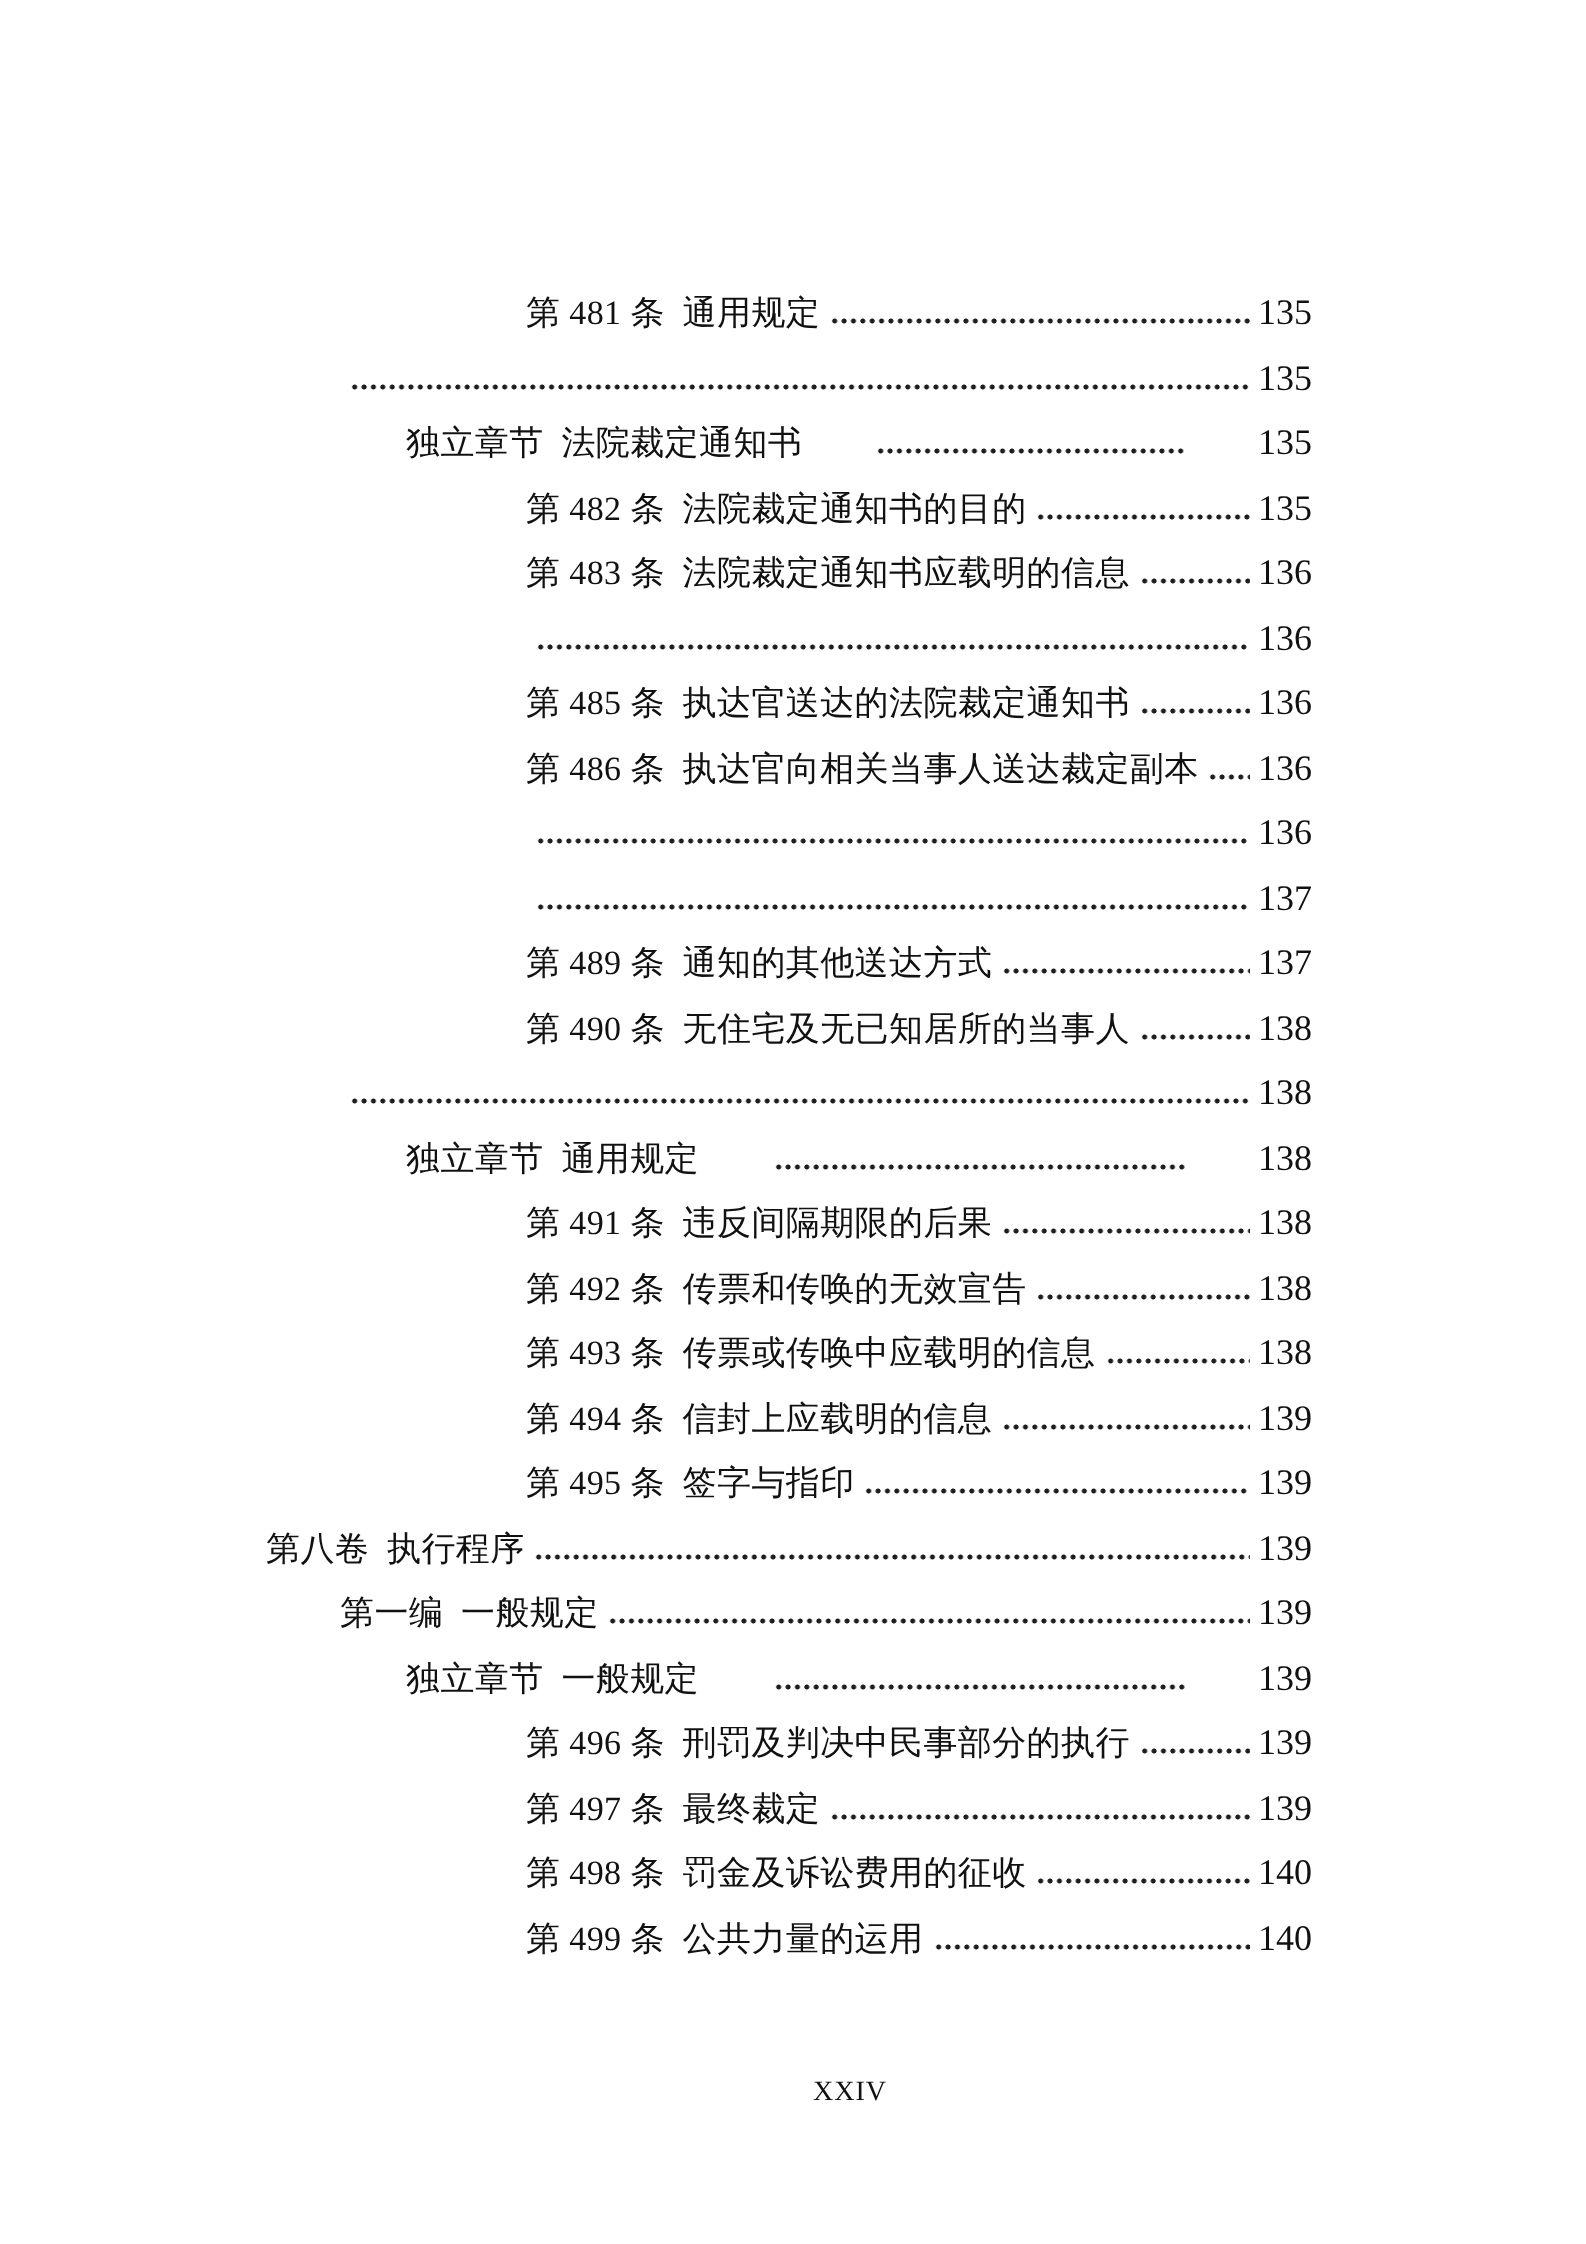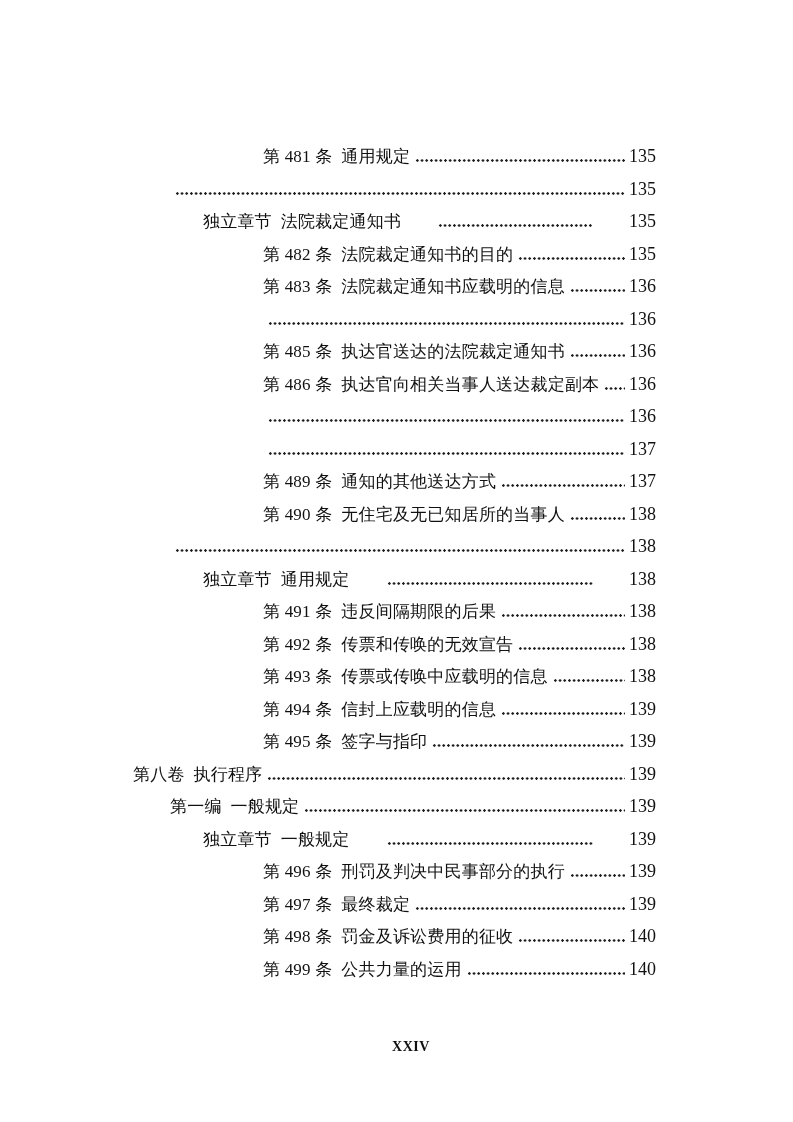--- a/index.html
+++ b/index.html
@@ -51,28 +51,27 @@
     background-size: 4.7px 3px;
     background-repeat: repeat-x;
     background-position: 0 50%;
   }
   .toc-page {
     font-size: 18px;
     flex: 0 0 auto;
   }
   .footer {
     position: absolute;
-    left: 133px;
+    left: 147px;
     top: 1038px;
     width: 556px;
     text-align: center;
     font-size: 14px;
     letter-spacing: 0.5px;
     line-height: 18px;
-    font-weight: bold;
   }
 </style>
 </head>
 <body>
 
 <div class="page">
 
   <div class="toc" id="toc">
       <div class="toc-row lv4">
       <span class="toc-text">第 481 条  通用规定</span>

